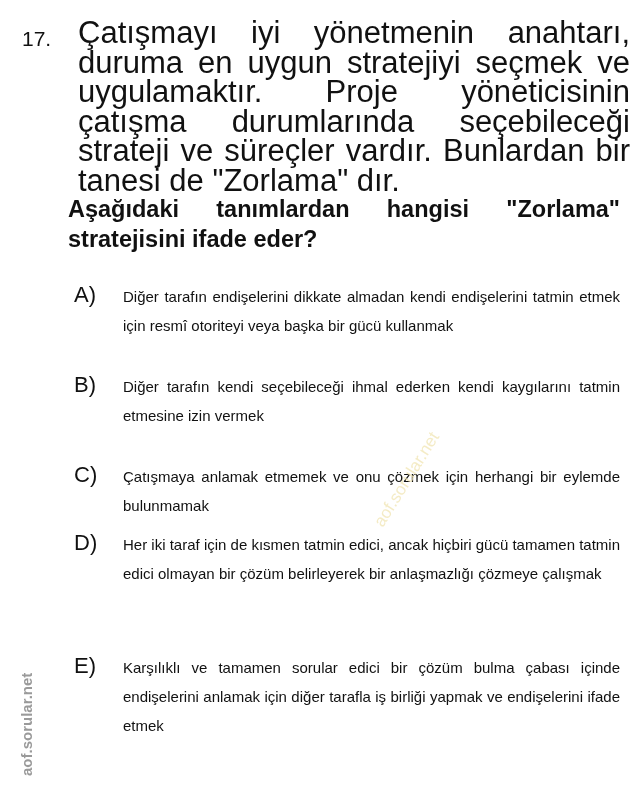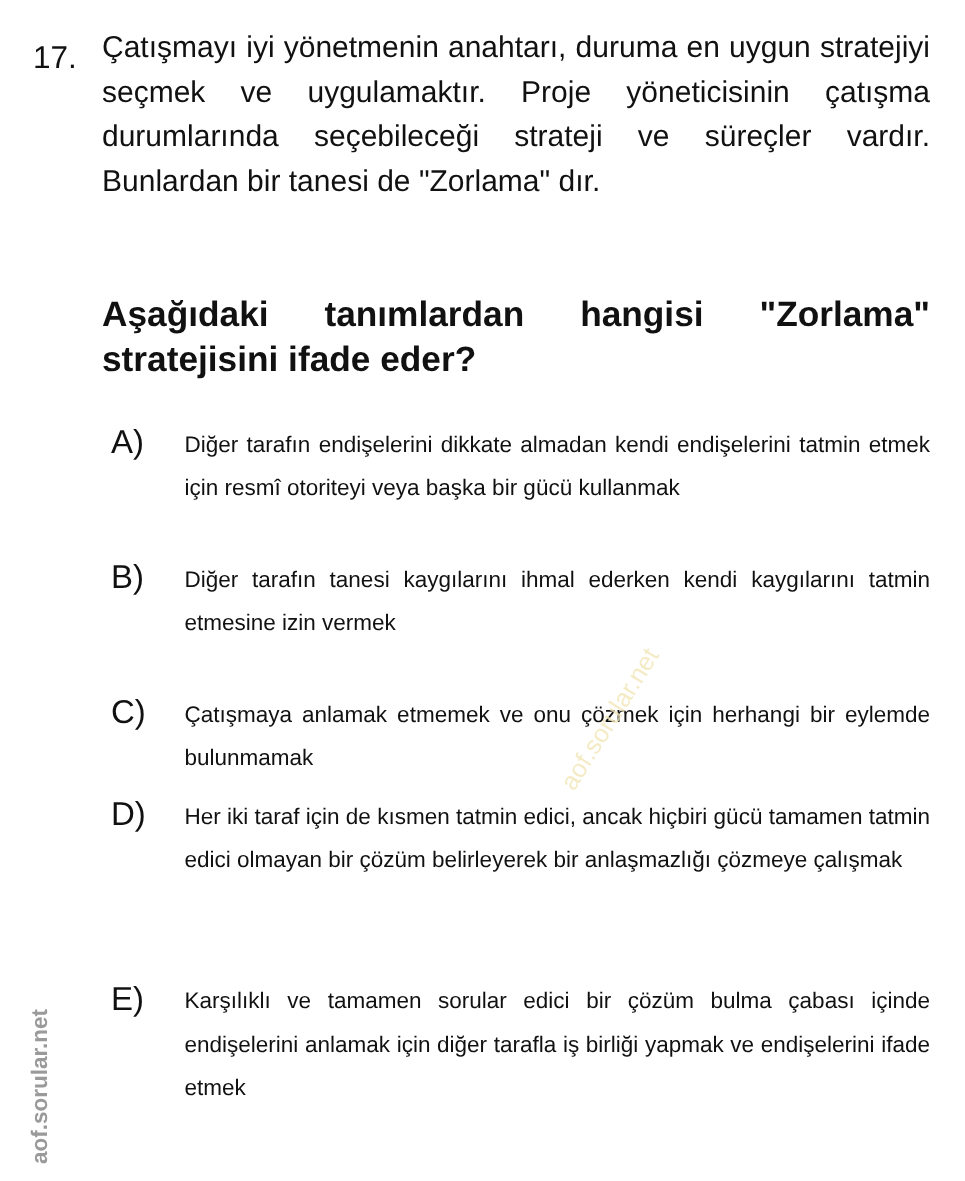--- a/index.html
+++ b/index.html
@@ -5,22 +5,22 @@
   html, body { margin: 0; padding: 0; background: #ffffff; }
   body {
     width: 643px; height: 787px; position: relative; overflow: hidden;
     font-family: "Liberation Sans", sans-serif; color: #111111;
   }
   .qnum {
     position: absolute; left: 22px; top: 24px;
     font-size: 21px; font-weight: normal; line-height: 30px;
   }
   .stem {
-    position: absolute; left: 68px; top: 18px; width: 552px;
-    font-size: 20px; line-height: 29.5px; text-align: justify;
+    position: absolute; left: 78px; top: 18px; width: 552px;
+    font-size: 31px; line-height: 29.5px; text-align: justify;
     text-align-last: left;
   }
   .prompt {
     position: absolute; left: 68px; top: 194px; width: 552px;
     font-size: 23.5px; line-height: 30px; font-weight: bold;
     text-align: justify; text-align-last: left;
   }
   .option {
     position: absolute; left: 74px; width: 546px;
   }
@@ -51,21 +51,21 @@
 <div class="qnum">17.</div>
 <div class="stem">Çatışmayı iyi yönetmenin anahtarı, duruma en uygun stratejiyi seçmek ve uygulamaktır. Proje yöneticisinin çatışma durumlarında seçebileceği strateji ve süreçler vardır. Bunlardan bir tanesi de "Zorlama" dır.</div>
 <div class="prompt">Aşağıdaki tanımlardan hangisi "Zorlama" stratejisini ifade eder?</div>
 
 <div class="option" style="top:280px;">
   <span class="opt-letter">A)</span>
   <span class="opt-text">Diğer tarafın endişelerini dikkate almadan kendi endişelerini tatmin etmek için resmî otoriteyi veya başka bir gücü kullanmak</span>
 </div>
 <div class="option" style="top:370px;">
   <span class="opt-letter">B)</span>
-  <span class="opt-text">Diğer tarafın tanesi kaygılarını ihmal ederken kendi kaygılarını tatmin etmesine izin vermek</span>
+  <span class="opt-text">Diğer tarafın kendi seçebileceği ihmal ederken kendi kaygılarını tatmin etmesine izin vermek</span>
 </div>
 <div class="option" style="top:460px;">
   <span class="opt-letter">C)</span>
   <span class="opt-text">Çatışmaya anlamak etmemek ve onu çözmek için herhangi bir eylemde bulunmamak</span>
 </div>
 <div class="option" style="top:528px;">
   <span class="opt-letter">D)</span>
   <span class="opt-text">Her iki taraf için de kısmen tatmin edici, ancak hiçbiri gücü tamamen tatmin edici olmayan bir çözüm belirleyerek bir anlaşmazlığı çözmeye çalışmak</span>
 </div>
 <div class="option" style="top:651px;">

